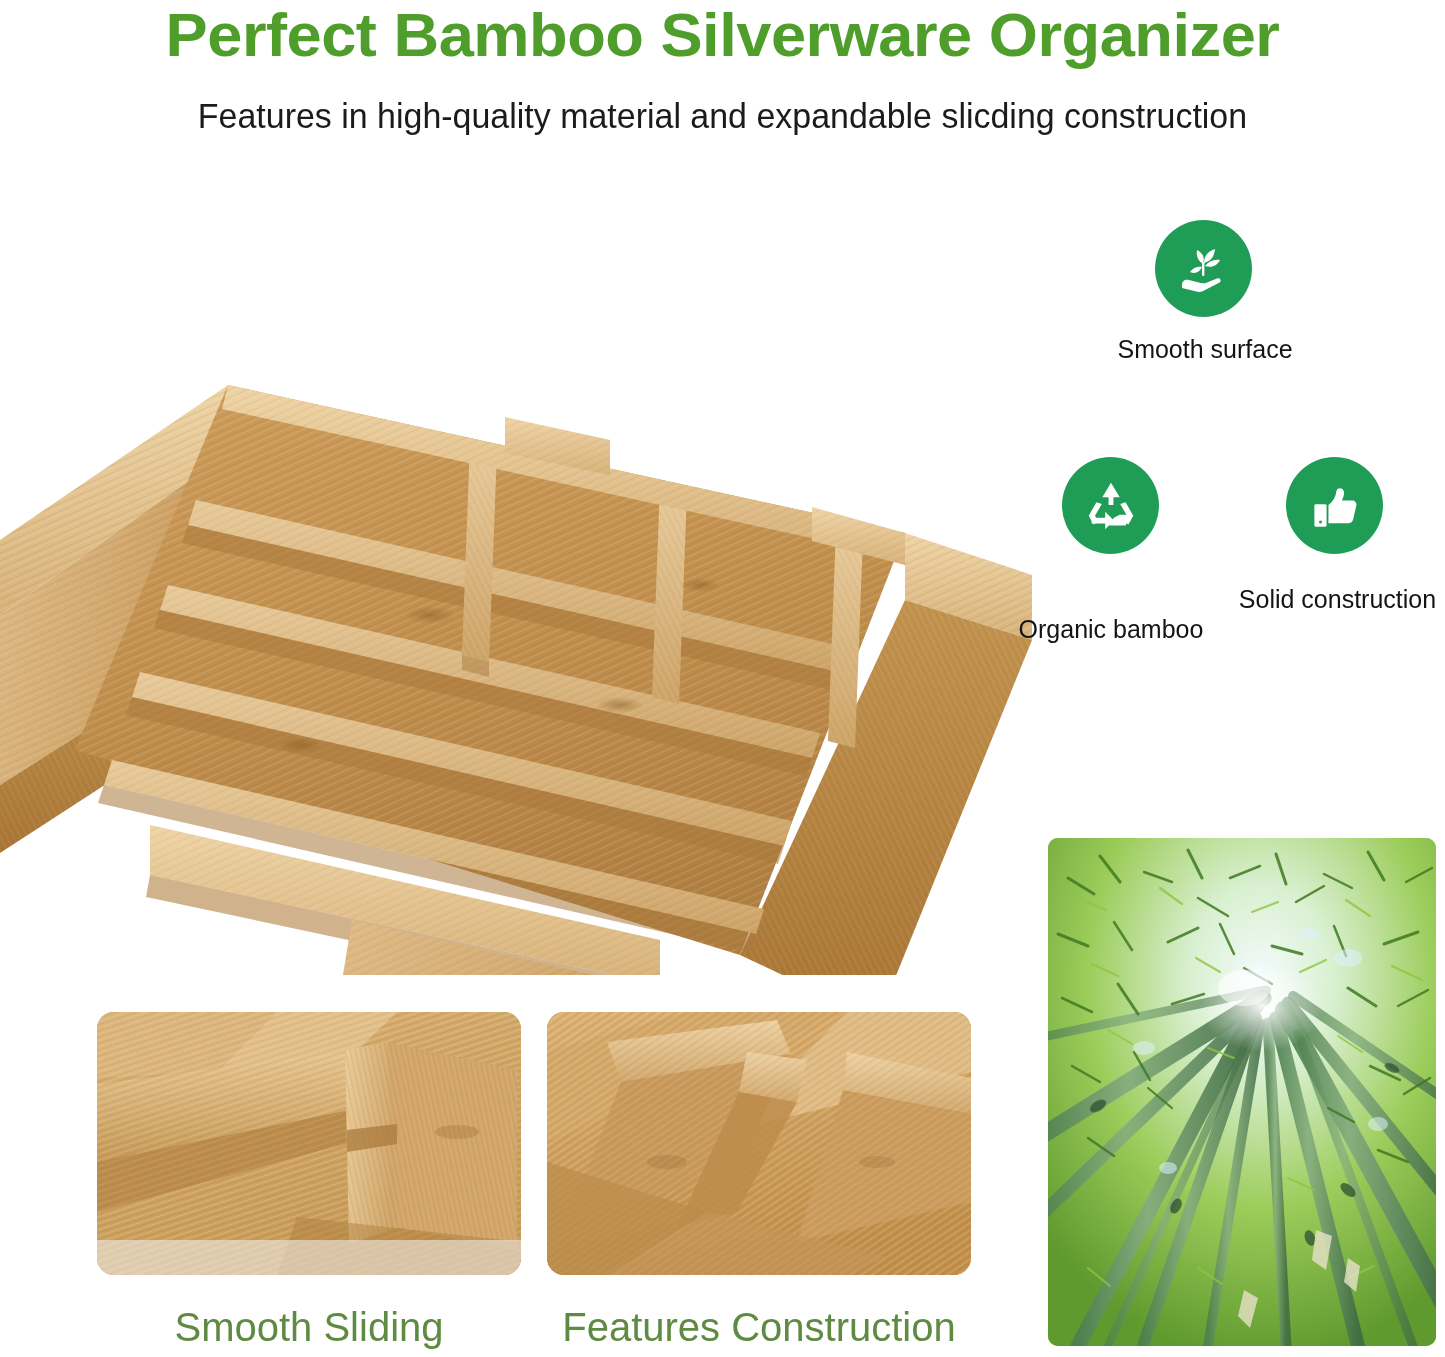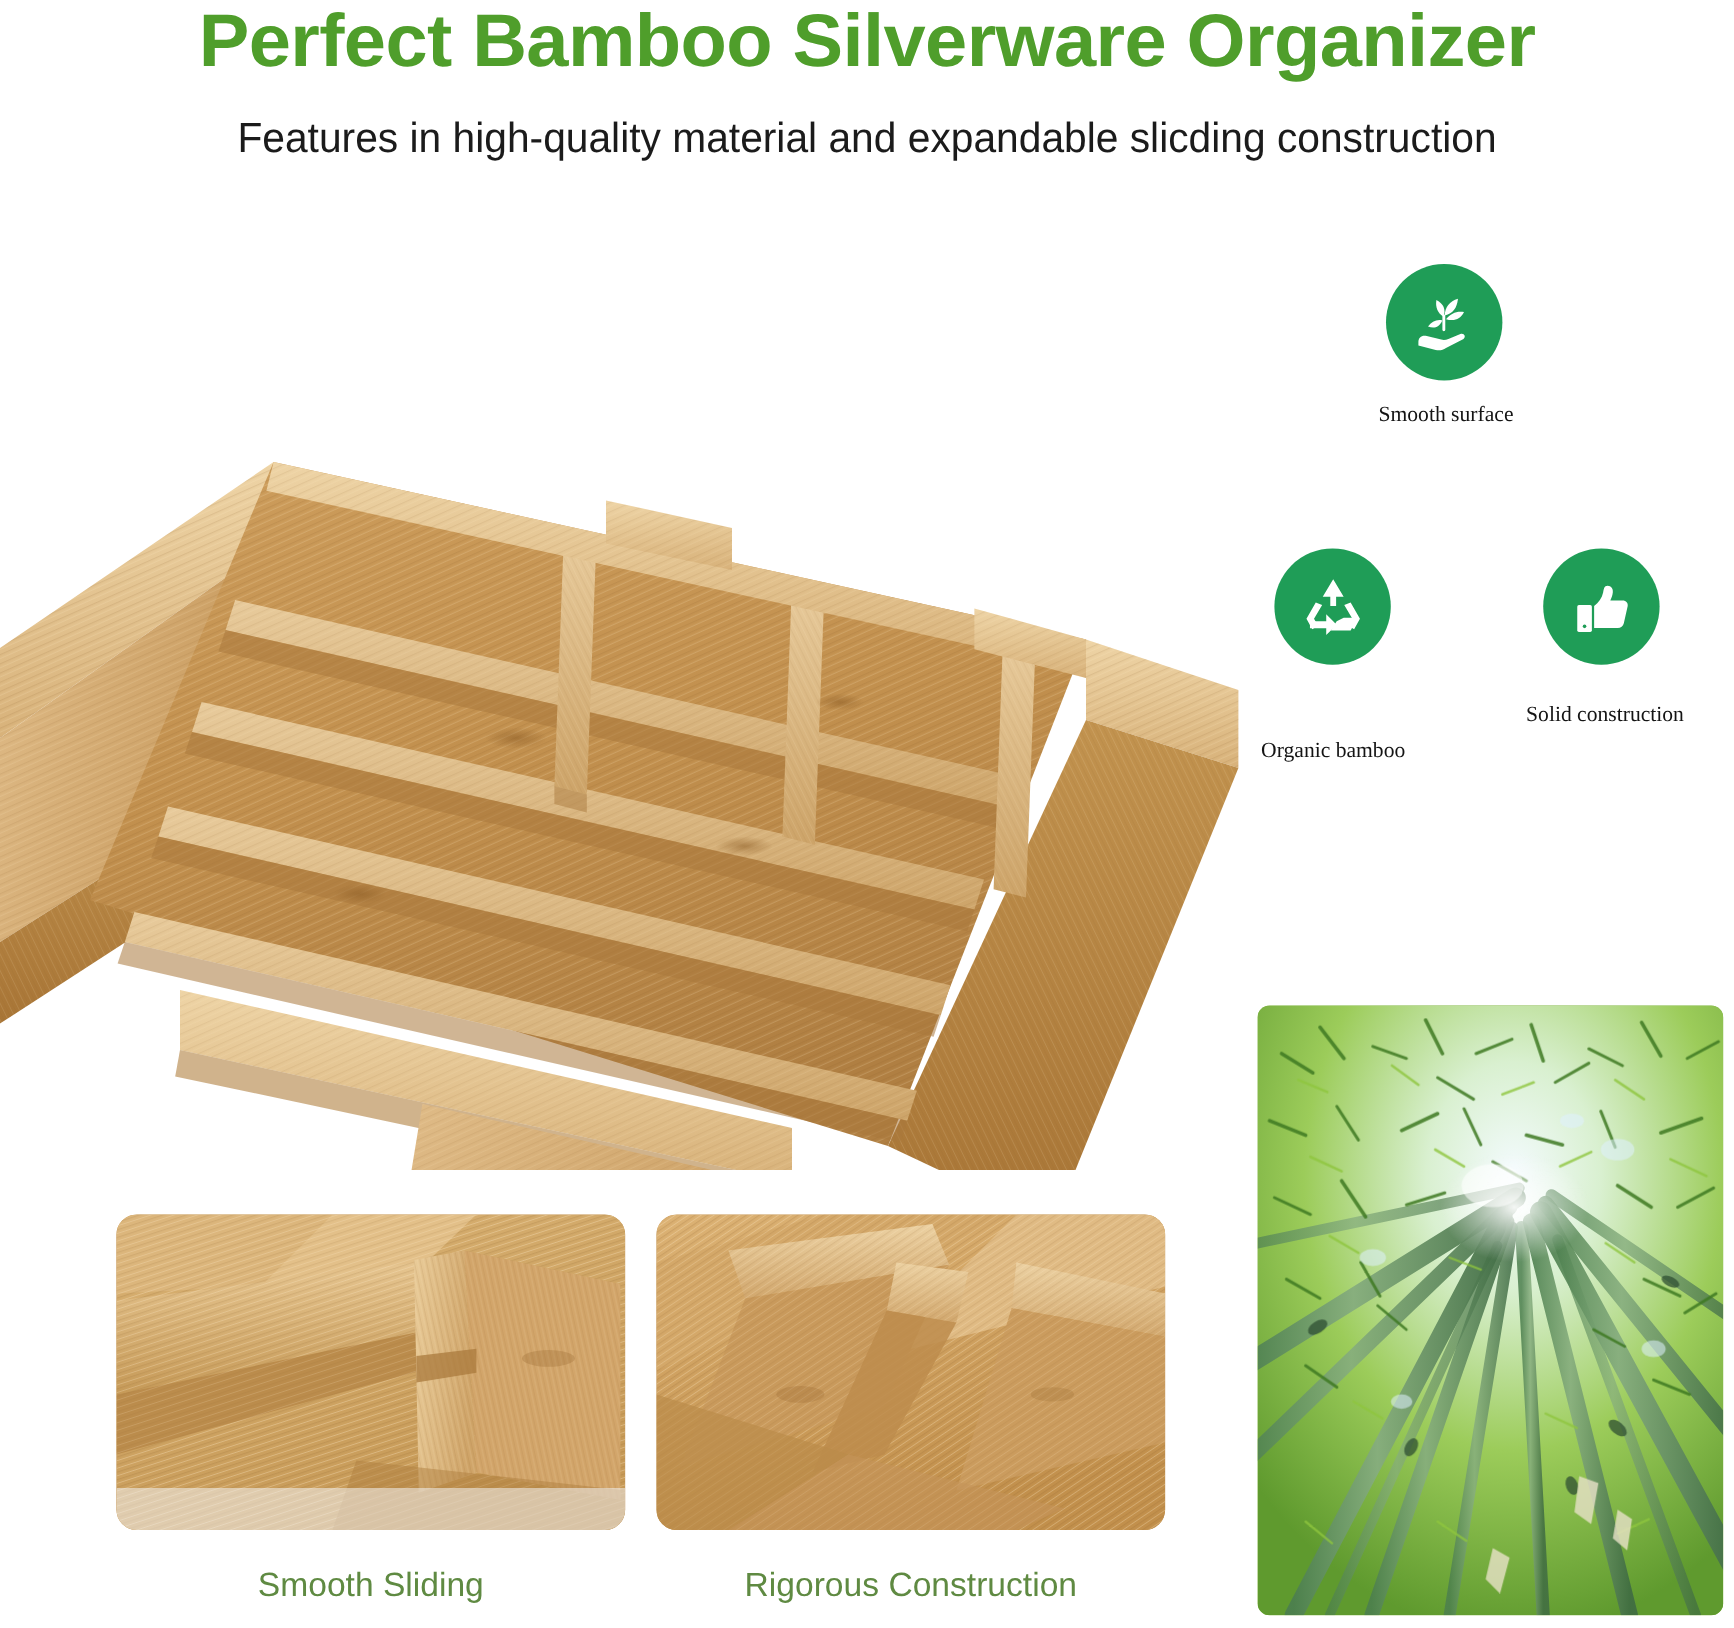--- a/index.html
+++ b/index.html
@@ -62,38 +62,38 @@
     position: absolute;
     border-radius: 50%;
     background: #1f9d57;
     display: flex;
     align-items: center;
     justify-content: center;
   }
   .badge-label {
     position: absolute;
     text-align: center;
-    font-family: Liberation Serif, serif;
-    font-size: 18px;
+    font-family: Liberation Sans, sans-serif;
+    font-size: 25px;
     color: #141414;
     white-space: nowrap;
   }
 
   
   .detail-card {
     position: absolute;
     border-radius: 17px;
     overflow: hidden;
     background: #c79a5c;
   }
   .detail-caption {
     position: absolute;
     text-align: center;
     font-family: "Liberation Sans", sans-serif;
-    font-size: 28px;
+    font-size: 40px;
     color: #5f8a42;
     white-space: nowrap;
   }
 
   
   #forest {
     position: absolute;
     left: 1048px; top: 838px;
     width: 388px; height: 508px;
     border-radius: 10px;
@@ -369,21 +369,21 @@
     <polygon points="296,78 424,102 424,190 250,230" fill="#cb9c5e"></polygon>
     <polygon points="296,78 424,102 424,190 250,230" fill="url(#g2)" opacity="0.55"></polygon>
 
     <polygon points="0,150 160,200 60,263 0,263" fill="#bb8b4a" opacity="0.7"></polygon>
     <polygon points="160,200 340,245 300,263 60,263" fill="#c4955a" opacity="0.6"></polygon>
 
     <ellipse cx="120" cy="150" rx="20" ry="7" fill="#8d5d25" opacity="0.22"></ellipse>
     <ellipse cx="330" cy="150" rx="18" ry="6" fill="#8d5d25" opacity="0.20"></ellipse>
   </svg>
 </div>
-<div class="detail-caption" style="left:547px; top:1305px; width:424px;">Rigorous Construction</div>
+<div class="detail-caption" style="left:547px; top:1305px; width:424px;">Features Construction</div>
 
 <div id="forest">
   <svg width="388" height="508" viewBox="0 0 388 508" preserveAspectRatio="none">
     <defs>
       <radialGradient id="sky" cx="0.55" cy="0.28" r="0.75">
         <stop offset="0" stop-color="#f4fbff"></stop>
         <stop offset="0.25" stop-color="#d9f0d0"></stop>
         <stop offset="0.6" stop-color="#9ccc5a"></stop>
         <stop offset="1" stop-color="#5f9a2e"></stop>
       </radialGradient>

